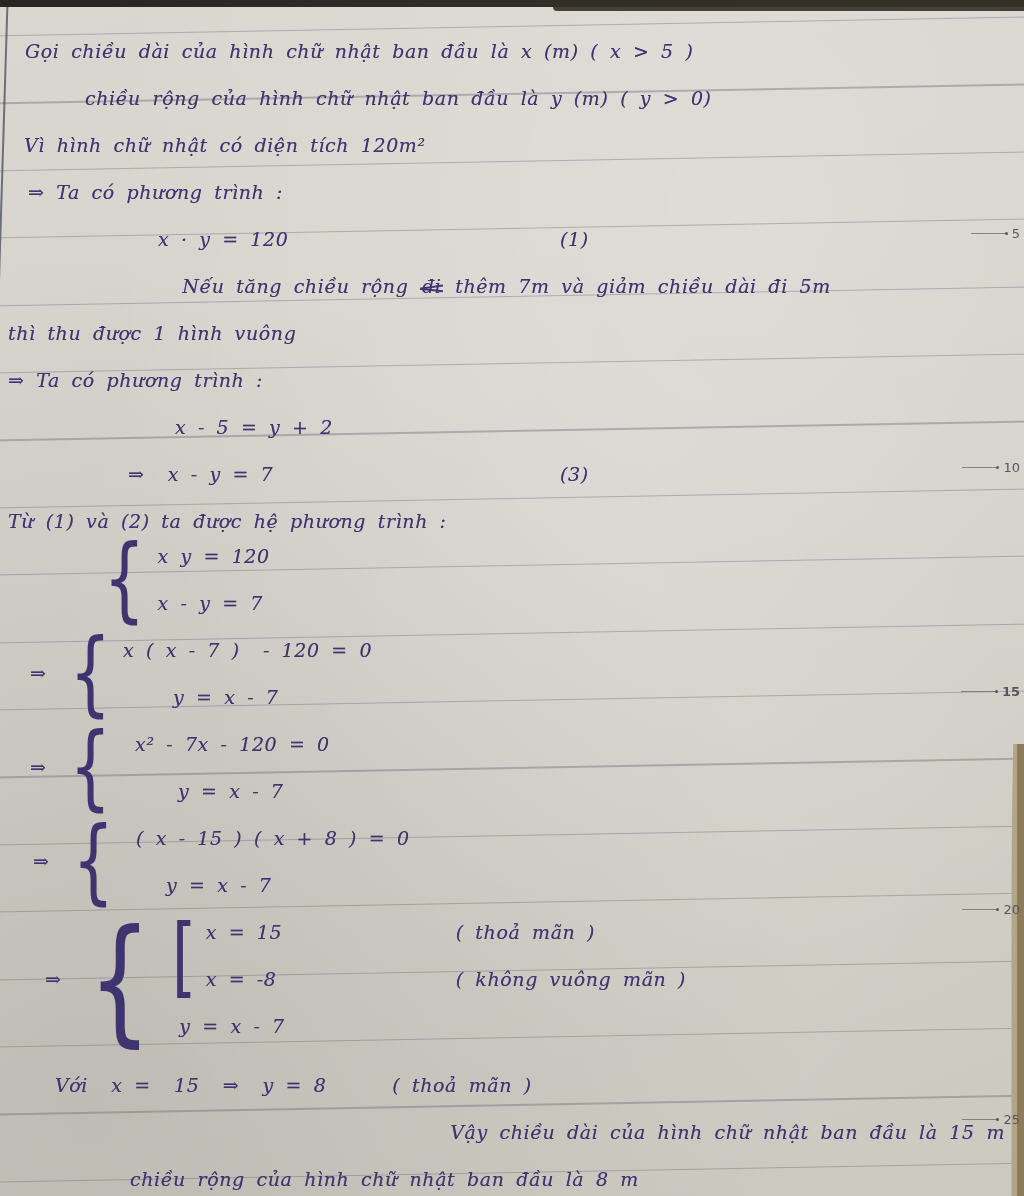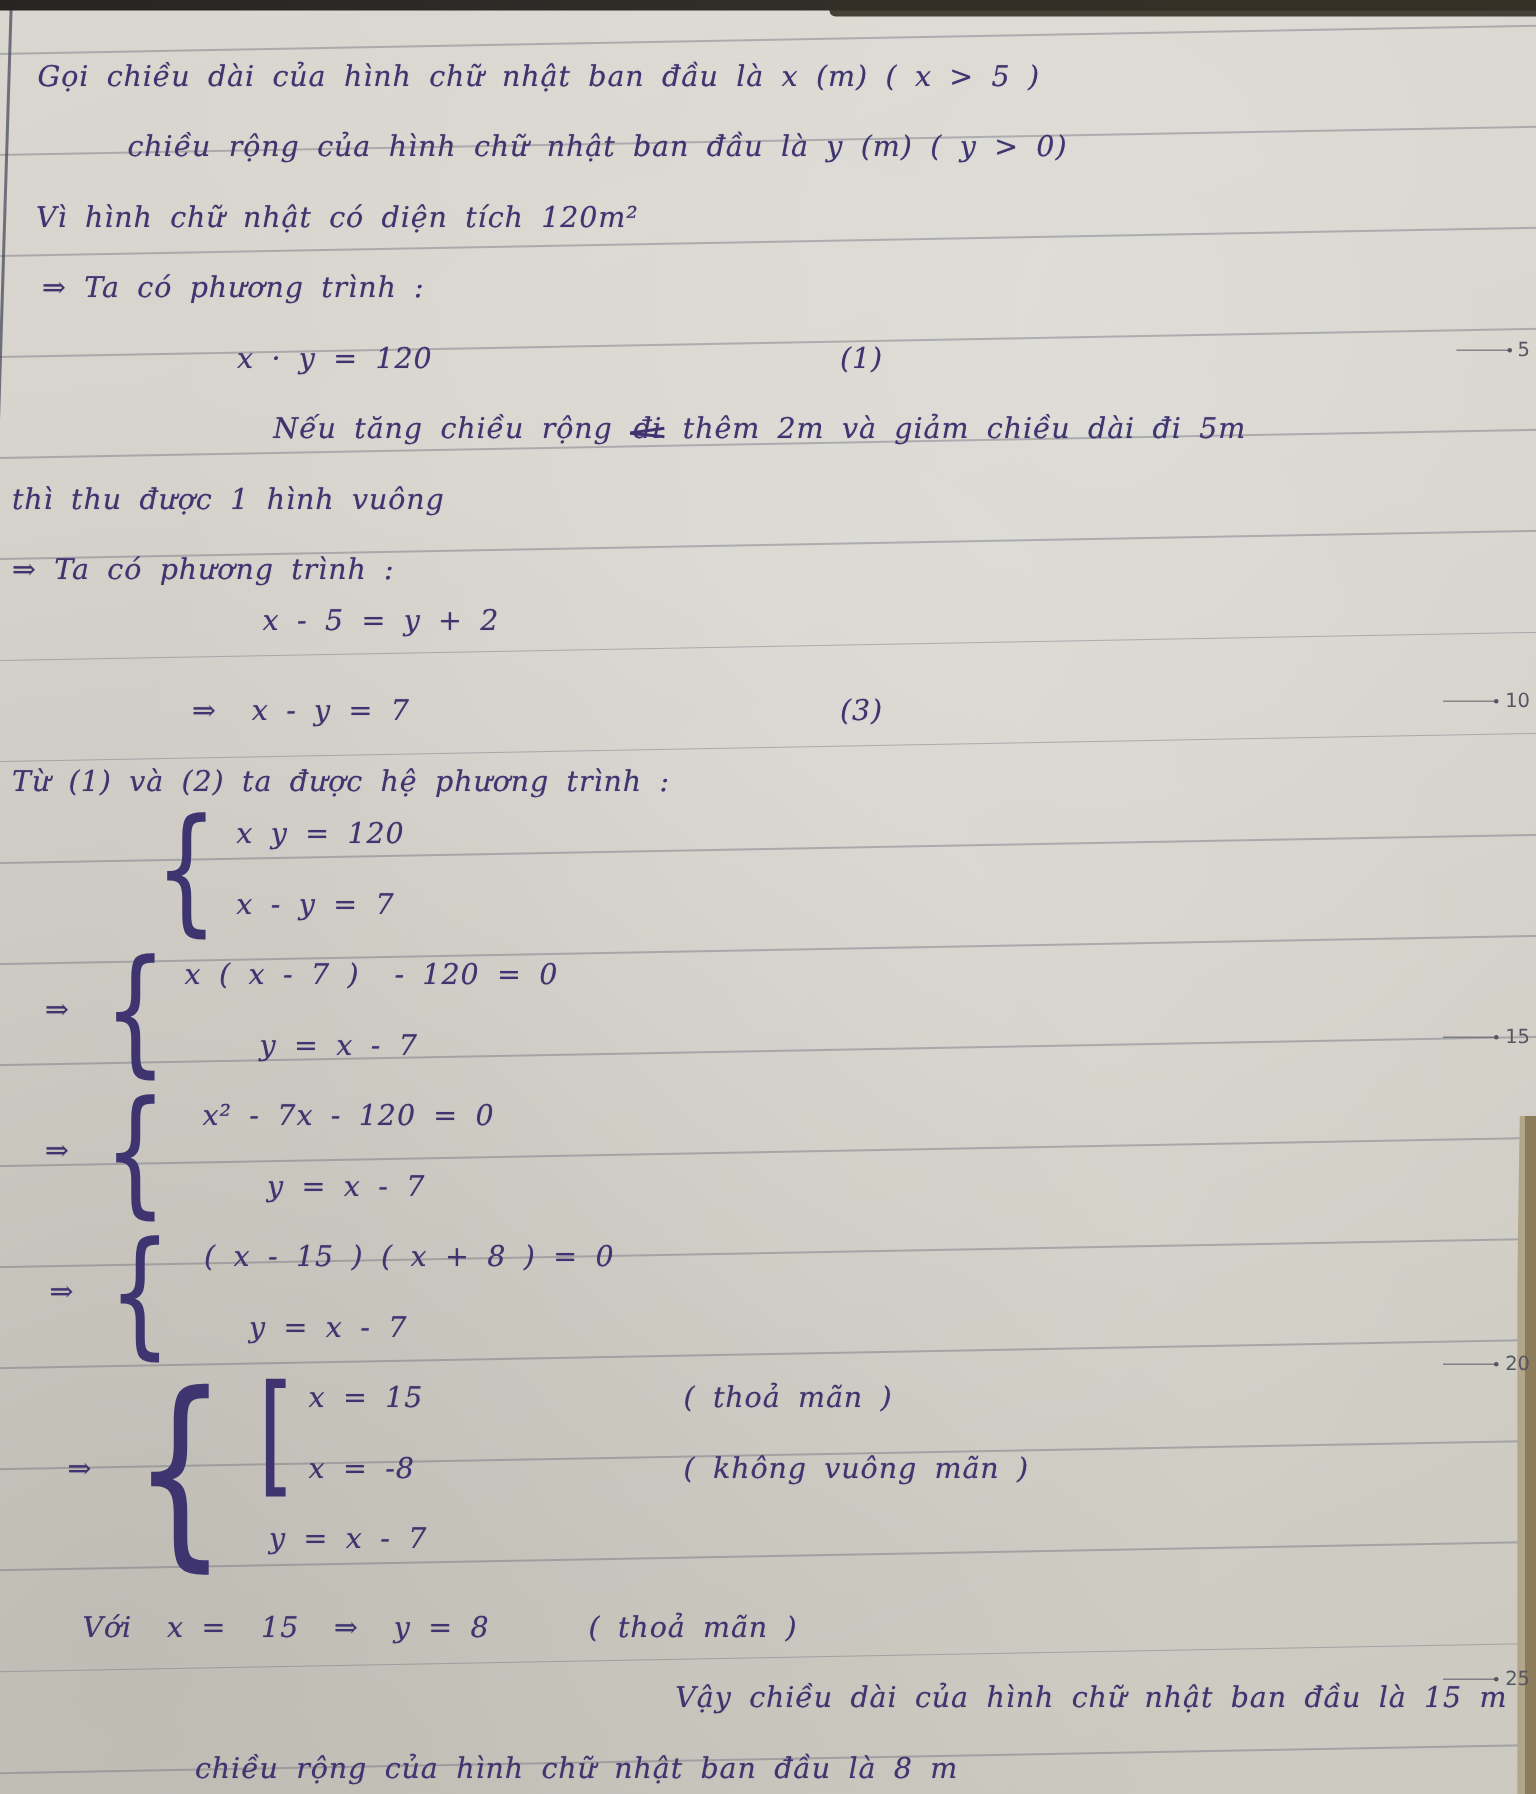--- a/index.html
+++ b/index.html
@@ -97,29 +97,29 @@
       <div class="row" style="padding-left: 28px;">
         <span class="hw">⇒ Ta có phương trình :</span>
       </div>
       <div class="row" style="padding-left: 158px;">
         <span class="hw">x · y = 120</span>
         <span class="hw eq-label">(1)</span>
       </div>
       <div class="row" style="padding-left: 8px; justify-content: center;">
         <span class="hw">Nếu tăng chiều rộng </span>
         <span class="hw strike">đi</span>
-        <span class="hw"> thêm 2m và giảm chiều dài đi 5m</span>
+        <span class="hw"> thêm 7m và giảm chiều dài đi 5m</span>
       </div>
       <div class="row" style="padding-left: 8px;">
         <span class="hw">thì thu được 1 hình vuông</span>
       </div>
       <div class="row" style="padding-left: 8px;">
         <span class="hw">⇒ Ta có phương trình :</span>
       </div>
-      <div class="row" style="padding-left: 175px; align-items: center;">
+      <div class="row" style="padding-left: 175px;">
         <span class="hw">x - 5 = y + 2</span>
       </div>
       <div class="row" style="padding-left: 128px;">
         <span class="hw">⇒  x - y = 7</span>
         <span class="hw eq-label">(3)</span>
       </div>
       <div class="row" style="padding-left: 8px;">
         <span class="hw">Từ (1) và (2) ta được hệ phương trình :</span>
       </div>
       <div class="system" style="padding-left: 95px;">
@@ -204,21 +204,21 @@
     </div>
   <div id="margin-nums">
       <div class="mnum" style="top: 226px; right: 4px;">
         <span class="dot"></span>
         <span>5</span>
       </div>
       <div class="mnum" style="top: 460px; right: 4px;">
         <span class="dot"></span>
         <span>10</span>
       </div>
-      <div class="mnum" style="top: 684px; right: 4px;">
+      <div class="mnum" style="top: 684px; right: 4px; font-weight: bold;">
         <span class="dot"></span>
         <span>15</span>
       </div>
       <div class="mnum" style="top: 902px; right: 4px; align-items: center;">
         <span class="dot"></span>
         <span>20</span>
       </div>
       <div class="mnum" style="top: 1112px; right: 4px;">
         <span class="dot"></span>
         <span>25</span>

